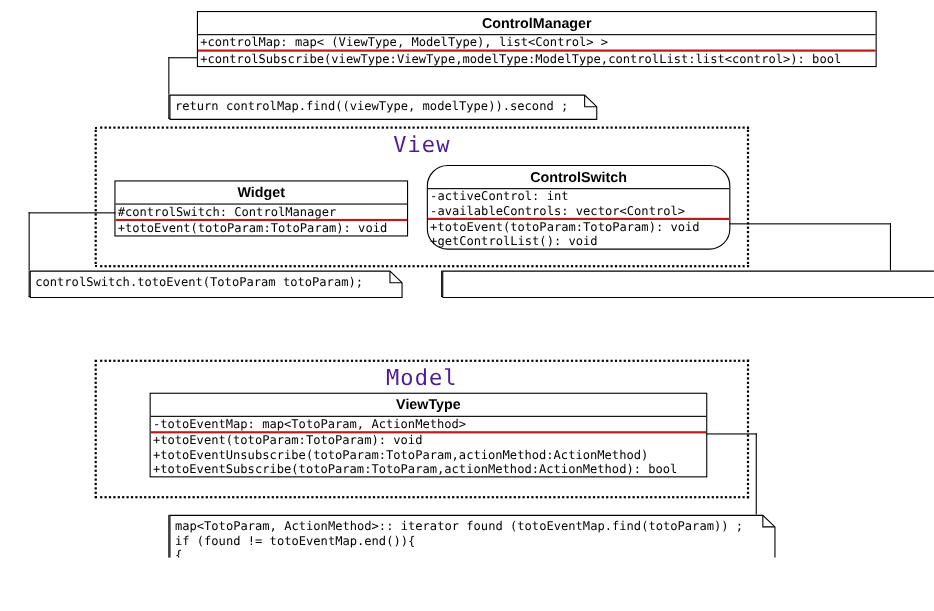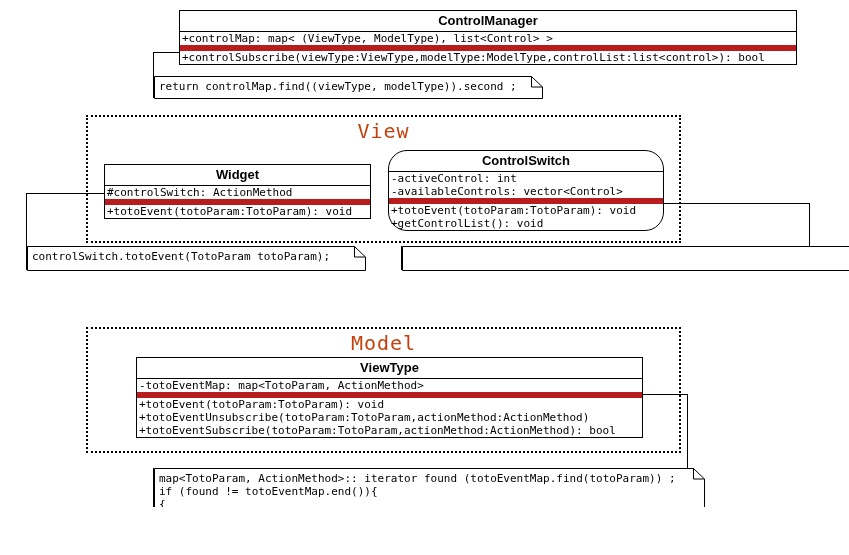--- a/index.html
+++ b/index.html
@@ -32,21 +32,21 @@
     font-family: "Liberation Sans", sans-serif;
     font-weight: bold;
     font-size: 13px;
     line-height: 17px;
     padding: 1px 2px 2px 2px;
     border-bottom: 1px solid #000;
     color: #000;
     white-space: nowrap;
   }
   .uml-class .compartment {
-    border-bottom: 6px solid #b91c1c;
+    border-bottom: 2px solid #b91c1c;
     padding: 0;
   }
   .uml-class .compartment:last-child {
     border-bottom: none;
   }
   .uml-class .member {
     font-family: "DejaVu Sans Mono", "Liberation Mono", monospace;
     font-size: 11px;
     line-height: 13px;
     white-space: pre;
@@ -65,21 +65,21 @@
   .uml-package .pkg-title {
     position: absolute;
     top: 2px;
     left: 0;
     right: 0;
     text-align: center;
     font-family: "DejaVu Sans Mono", "Liberation Mono", monospace;
     font-size: 20px;
     line-height: 24px;
     letter-spacing: 1px;
-    color: #c2410c;
+    color: #4c1d95;
     white-space: nowrap;
   }
 
   
   .uml-note {
     position: absolute;
     background: #ffffff;
     box-sizing: border-box;
     border: 1px solid #000;
     border-top: none;
@@ -122,36 +122,36 @@
       <div class="member">+controlMap: map&lt; (ViewType, ModelType), list&lt;Control&gt; &gt;</div>
     </div>
     <div class="compartment">
       <div class="member">+controlSubscribe(viewType:ViewType,modelType:ModelType,controlList:list&lt;control&gt;): bool</div>
     </div>
   </div>
 
   <div class="conn h" style="left:137px; top:52px; width:27px;"></div>
   <div class="conn v" style="left:137px; top:52px; height:34px;"></div>
 
-  <div class="uml-note" style="left:137px; top:76px; width:388px; height:22px;">
+  <div class="uml-note" style="left:137px; top:86px; width:388px; height:22px;">
     <svg class="note-outline" width="389" height="23" viewBox="0 0 389 23">
       <path d="M0.5,0.5 H377.5 L388.5,11 V22.5 H0.5 Z" fill="#ffffff" stroke="#000" stroke-width="1"></path>
       <path d="M377.5,0.5 V11 H388.5" fill="none" stroke="#000" stroke-width="1"></path>
     </svg>
     <div class="note-body">return controlMap.find((viewType, modelType)).second ;</div>
   </div>
 
   <div class="uml-package" style="left:70px; top:115px; width:595px; height:128px;">
     <div class="pkg-title">View</div>
   </div>
 
   <div class="uml-class" style="left:88px; top:164px; width:267px;">
     <div class="cls-name">Widget</div>
     <div class="compartment">
-      <div class="member">#controlSwitch: ActionMethod</div>
+      <div class="member">#controlSwitch: ControlManager</div>
     </div>
     <div class="compartment">
       <div class="member">+totoEvent(totoParam:TotoParam): void</div>
     </div>
   </div>
 
   <div class="uml-class" style="left:372px; top:150px; width:276px;border-radius:19px;">
     <div class="cls-name">ControlSwitch</div>
     <div class="compartment">
       <div class="member">-activeControl: int</div>

